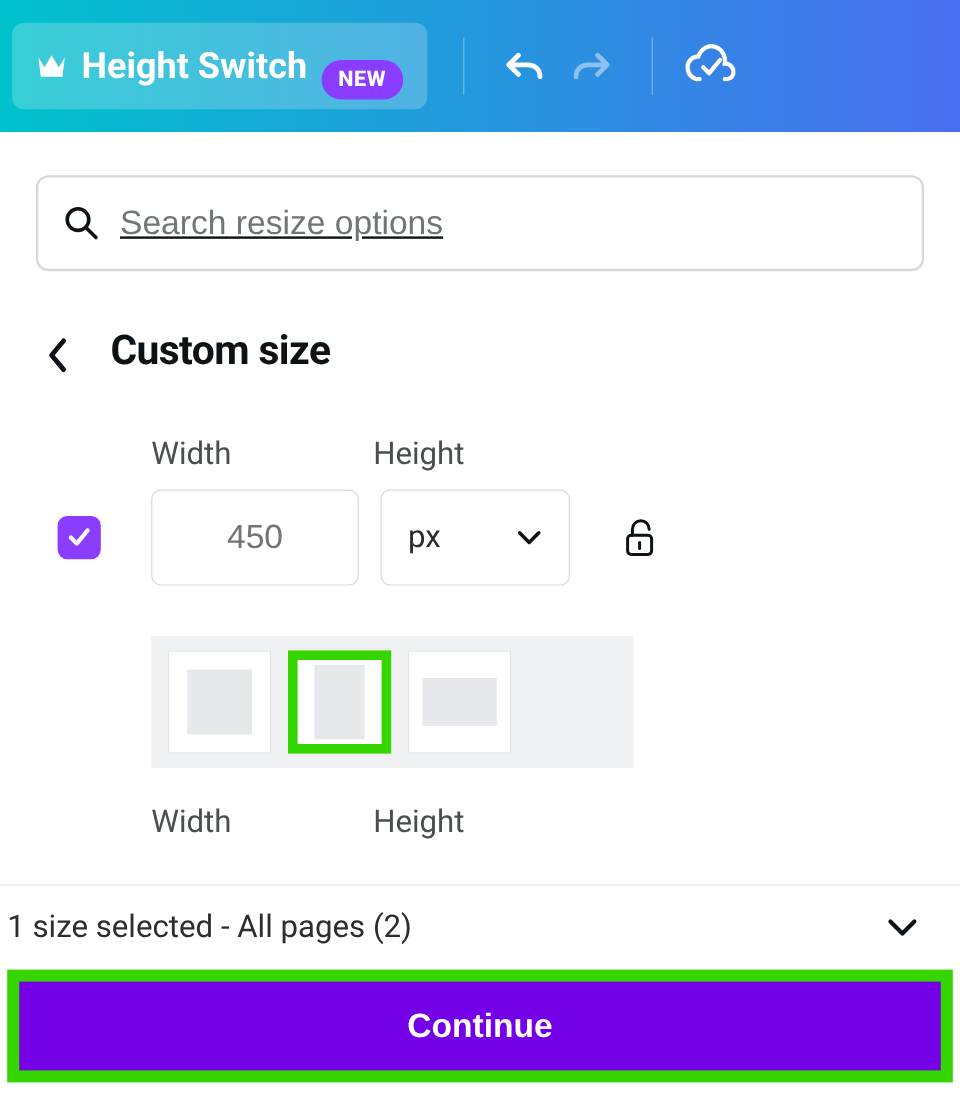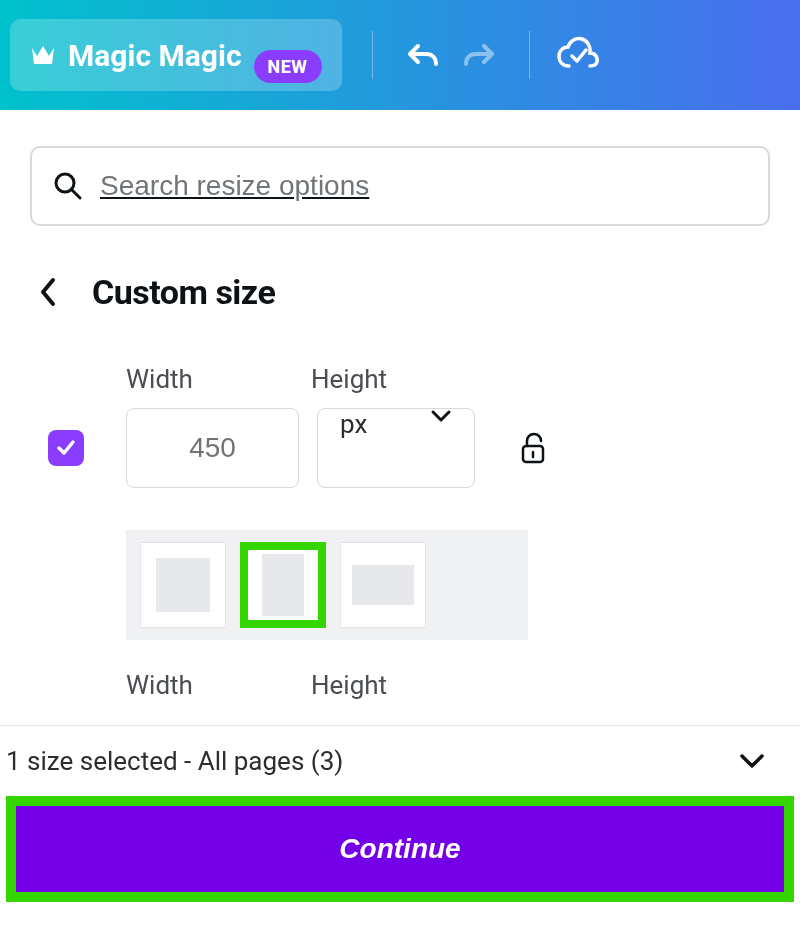--- a/index.html
+++ b/index.html
@@ -78,21 +78,21 @@
     flex:1;
     border:none;
     outline:none;
     font-size: 28px;
     color:#0d1216;
   }
   .search-input::placeholder { color: #70757a; }
   
   .heading-row {
     display:flex;
-    align-items:center;
+    align-items:flex-end;
     gap: 26px;
     margin-top: 46px;
   }
   .back-chevron { width:36px; display:flex; justify-content:center; cursor:pointer; }
   .back-chevron svg { display:block; }
   .heading {
     font-size: 34px;
     font-weight: 700;
     letter-spacing: -0.5px;
   }
@@ -134,21 +134,21 @@
     color:#737373;
     outline:none;
     text-align:center;
   }
   .unit-select {
     width: 158px;
     height: 80px;
     border: 1.5px solid #d7d9db;
     border-radius: 8px;
     display:flex;
-    align-items:flex-start;
+    align-items:center;
     justify-content:space-between;
     padding: 0 22px;
     cursor:pointer;
     font-size: 26px;
     color:#2b2e31;
   }
   .unit-select .chev svg{display:block;}
   .lock-btn {
     margin-left: 20px;
     width: 40px;
@@ -214,41 +214,40 @@
     color:#2b2e31;
   }
   .summary-row .chev svg{display:block;}
   .continue-wrap {
     background:#35d600;
     padding:10px;
     margin-top:4px;
   }
   .continue-btn {
     width:100%;
-    height: 86px;
+    height: 74px;
     background:#7300e6;
     color:#fff;
     border:none;
     font-size: 28px;
     font-weight:700;
     cursor:pointer;
-    font-style:italic;
   }
 </style>
 </head>
 <body>
 
 <div class="toolbar">
   <div class="magic-pill">
     <span class="crown-icon">
       <svg width="26" height="22" viewBox="0 0 26 22" fill="none">
         <path d="M2 4 L7 12 L13 2 L19 12 L24 4 L22 20 L4 20 Z" fill="#ffffff"></path>
       </svg>
     </span>
-    <span class="label">Magic Magic</span>
+    <span class="label">Height Switch</span>
     <span class="new-badge">NEW</span>
   </div>
   <div class="tb-divider first"></div>
   <div class="tb-btn">
     <span>
       <svg width="42" height="42" viewBox="0 0 42 42" fill="none">
         <path d="M10 20 L18 12 M10 20 L18 28 M10 20 H26 C32 20 36 24 36 30" stroke="#ffffff" stroke-width="4" stroke-linecap="round" stroke-linejoin="round"></path>
       </svg>
     </span>
   </div>
@@ -339,21 +338,21 @@
 
     <div class="labels-row second">
       <div class="lbl">Width</div>
       <div class="lbl">Height</div>
     </div>
   </div>
 </div>
 
 <div class="footer">
   <div class="summary-row">
-    <span class="summary-text">1 size selected - All pages (3)</span>
+    <span class="summary-text">1 size selected - All pages (2)</span>
     <span class="chev" style="padding-right:28px;">
       <svg width="28" height="18" viewBox="0 0 28 18">
         <path d="M4 4 L14 14 L24 4" stroke="#0d1216" stroke-width="3.5" fill="none" stroke-linecap="round" stroke-linejoin="round"></path>
       </svg>
     </span>
   </div>
   <div class="continue-wrap">
     <button class="continue-btn">Continue</button>
   </div>
 </div>

